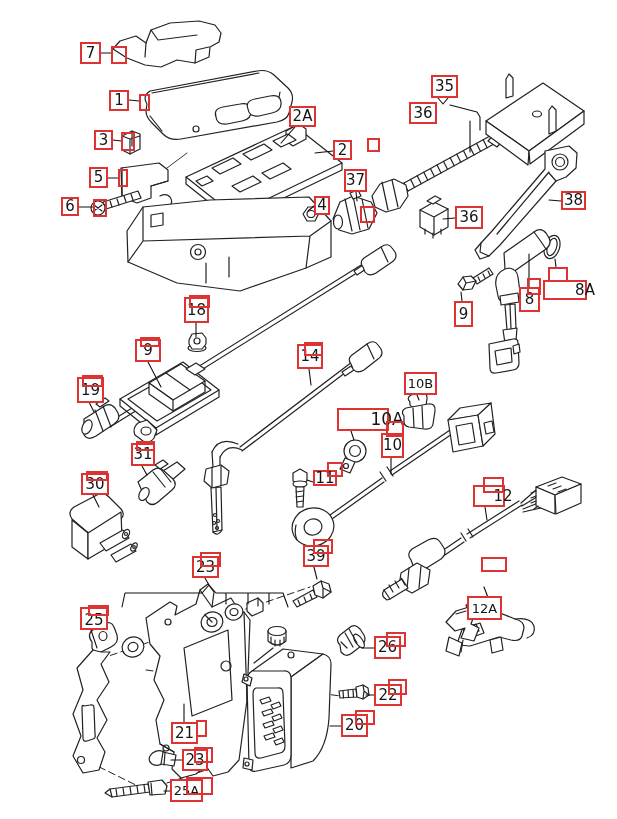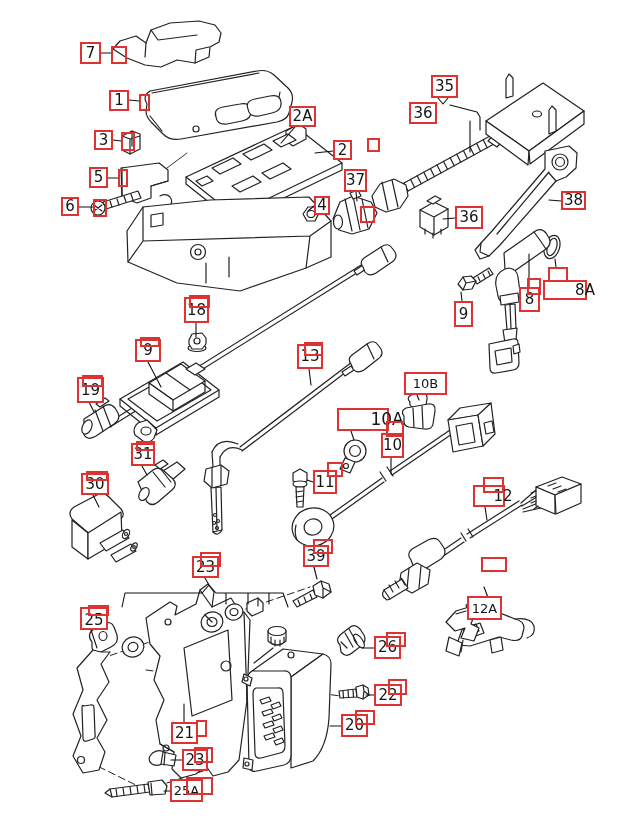--- a/index.html
+++ b/index.html
@@ -474,34 +474,34 @@
       <div class="sub" style="left: 82px; top: 375px; width: 21px; height: 12px;"></div>
       <div class="callout" style="left: 131px; top: 443px; width: 24px; height: 23px;">
         <span>31</span>
       </div>
       <div class="sub" style="left: 136px; top: 441px; width: 19px; height: 10px;"></div>
       <div class="callout" style="left: 81px; top: 473px; width: 28px; height: 22px;">
         <span>30</span>
       </div>
       <div class="sub" style="left: 86px; top: 471px; width: 22px; height: 10px;"></div>
       <div class="callout" style="left: 297px; top: 344px; width: 26px; height: 25px;">
-        <span>13</span>
+        <span>14</span>
       </div>
       <div class="sub" style="left: 304px; top: 342px; width: 19px; height: 14px;"></div>
-      <div class="callout" style="left: 404px; top: 372px; width: 43px; height: 23px; font-size: 13px; text-align: right;">
+      <div class="callout" style="left: 404px; top: 372px; width: 33px; height: 23px; font-size: 13px; text-align: right;">
         <span>10B</span>
       </div>
       <div class="callout" style="left: 337px; top: 408px; width: 15px; height: 23px; font-size: 17px; padding-left: 48px;">
         <span>10A</span>
       </div>
       <div class="callout" style="left: 381px; top: 433px; width: 23px; height: 25px;">
         <span>10</span>
       </div>
       <div class="sub" style="left: 386px; top: 421px; width: 18px; height: 16px;"></div>
-      <div class="callout" style="left: 313px; top: 470px; width: 24px; height: 24px; text-align: right;">
+      <div class="callout" style="left: 313px; top: 470px; width: 24px; height: 16px; text-align: right;">
         <span>11</span>
       </div>
       <div class="sub" style="left: 327px; top: 462px; width: 16px; height: 15px;"></div>
       <div class="callout" style="left: 473px; top: 485px; width: 27px; height: 22px; padding-left: 28px;">
         <span>12</span>
       </div>
       <div class="sub" style="left: 483px; top: 477px; width: 21px; height: 16px;"></div>
       <div class="callout" style="left: 467px; top: 563px; width: 35px; height: 24px; font-size: 13px; margin-top: 33px;">
         <span>12A</span>
       </div>

